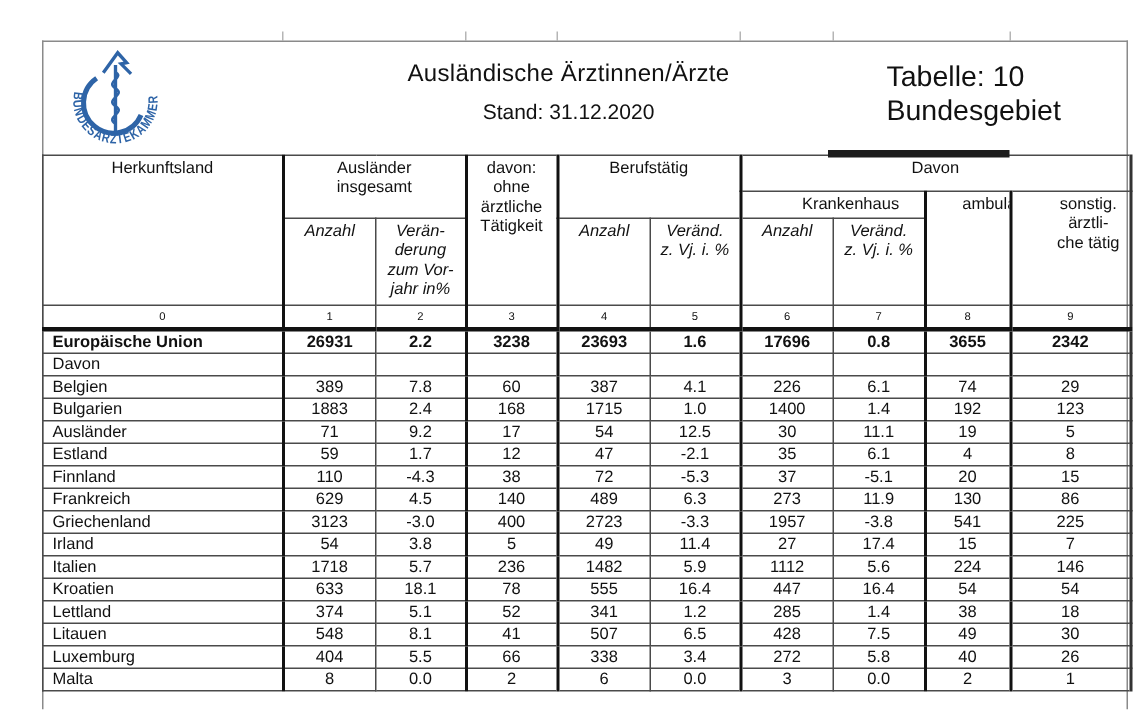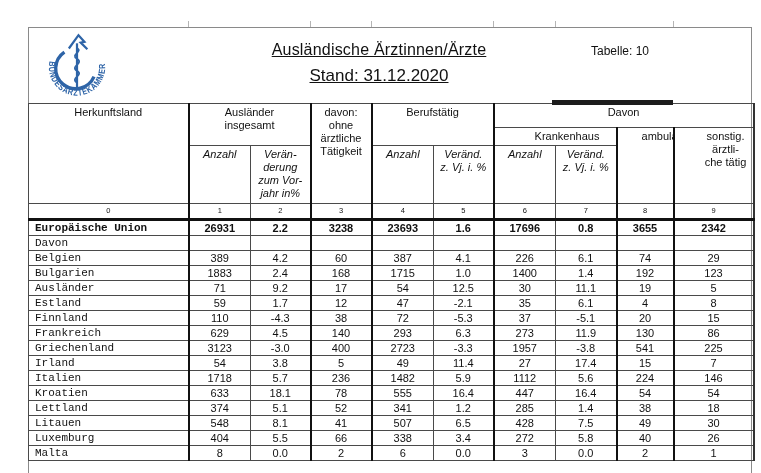--- a/index.html
+++ b/index.html
@@ -13,24 +13,24 @@
     border:1px solid #8a8a8a; border-bottom:none;
   }
   
   .tick { position:absolute; top:21px; width:1px; height:6px; background:#b5b5b5; }
   
   .davon-bar { position:absolute; left:552px; top:100px; width:121px; height:5px; background:#1c1c1c; }
 
   
   .masthead { position:relative; height:75px; }
   .logo { position:absolute; left:4px; top:2px; }
-  .title-block { position:absolute; left:170px; top:13px; width:360px; text-align:center;text-decoration:underline; }
+  .title-block { position:absolute; left:170px; top:13px; width:360px; text-align:center; }
   .doc-title { font-size:16px; letter-spacing:.2px; }
-  .doc-date { font-size:17px; margin-top:7px; }
-  .table-label-block { position:absolute; left:562px; top:12px; font-size:12px; line-height:23px; }
+  .doc-date { font-size:14px; margin-top:7px; }
+  .table-label-block { position:absolute; left:562px; top:12px; font-size:19px; line-height:23px; }
 
   
   table {
     position:absolute; left:-1px; top:75px; width:725px;
     border-collapse:collapse; table-layout:fixed;
     border-left:1px solid #333; border-right:2px solid #333; border-top:1px solid #333;
   }
   th, td { border:1px solid #4a4a4a; font-weight:normal; overflow:hidden; }
   .thickR { border-right:2px solid #111 !important; }
   thead th {
@@ -41,21 +41,21 @@
   tr.hrow-b th { height:18px;padding-left:24px; }
   tr.hrow-c th { height:58px;font-style:italic; }
   tr.hrow-num td {
     height:16px; font-size:7.5px; text-align:center; vertical-align:middle;
     line-height:8px; border-bottom:3px solid #111;
   }
   tbody td {
     height:14.9px; font-size:11px; line-height:14px;
     text-align:center; vertical-align:middle; padding:0;
   }
-  tbody td.lbl { text-align:left; padding-left:6px;font-family:Liberation Mono, monospace; }
+  tbody td.lbl { text-align:left; padding-left:6px; }
   tbody tr.bold td { font-weight:bold; }
 </style>
 </head>
 <body>
 
 <div class="tick" style="left:188px"></div>
 <div class="tick" style="left:310px"></div>
 <div class="tick" style="left:371px"></div>
 <div class="tick" style="left:493px"></div>
 <div class="tick" style="left:555px"></div>
@@ -79,20 +79,21 @@
       <line x1="50" y1="18" x2="50" y2="80" stroke="#2e64a7" stroke-width="3"></line>
 
       <path d="M 49,24 C 60,29 40,33 50,39 C 60,45 40,49 50,55 C 60,61 40,65 50,71" fill="none" stroke="#2e64a7" stroke-width="2.4"></path>
     </svg>
     <div class="title-block">
       <div class="doc-title">Ausländische Ärztinnen/Ärzte</div>
       <div class="doc-date">Stand: 31.12.2020</div>
     </div>
     <div class="table-label-block">
       <div>Tabelle: 10</div>
+      <div>Bundesgebiet</div>
     </div>
   </div>
 
   <table>
     <colgroup>
       <col style="width:160px">
         <col style="width:62px">
         <col style="width:60px">
       <col style="width:61px">
         <col style="width:62px">
@@ -168,21 +169,21 @@
           <td></td>
           <td class="thickR"></td>
           <td></td>
           <td class="thickR"></td>
           <td class="thickR"></td>
           <td></td>
         </tr>
         <tr>
           <td class="lbl thickR">Belgien</td>
           <td>389</td>
-          <td class="thickR">4.2</td>
+          <td class="thickR">7.8</td>
           <td class="thickR">60</td>
           <td>387</td>
           <td class="thickR">4.1</td>
           <td>226</td>
           <td class="thickR">6.1</td>
           <td class="thickR">74</td>
           <td>29</td>
         </tr>
         <tr>
           <td class="lbl thickR">Bulgarien</td>
@@ -230,21 +231,21 @@
           <td>37</td>
           <td class="thickR">-5.1</td>
           <td class="thickR">20</td>
           <td>15</td>
         </tr>
         <tr>
           <td class="lbl thickR">Frankreich</td>
           <td>629</td>
           <td class="thickR">4.5</td>
           <td class="thickR">140</td>
-          <td>293</td>
+          <td>489</td>
           <td class="thickR">6.3</td>
           <td>273</td>
           <td class="thickR">11.9</td>
           <td class="thickR">130</td>
           <td>86</td>
         </tr>
         <tr>
           <td class="lbl thickR">Griechenland</td>
           <td>3123</td>
           <td class="thickR">-3.0</td>

